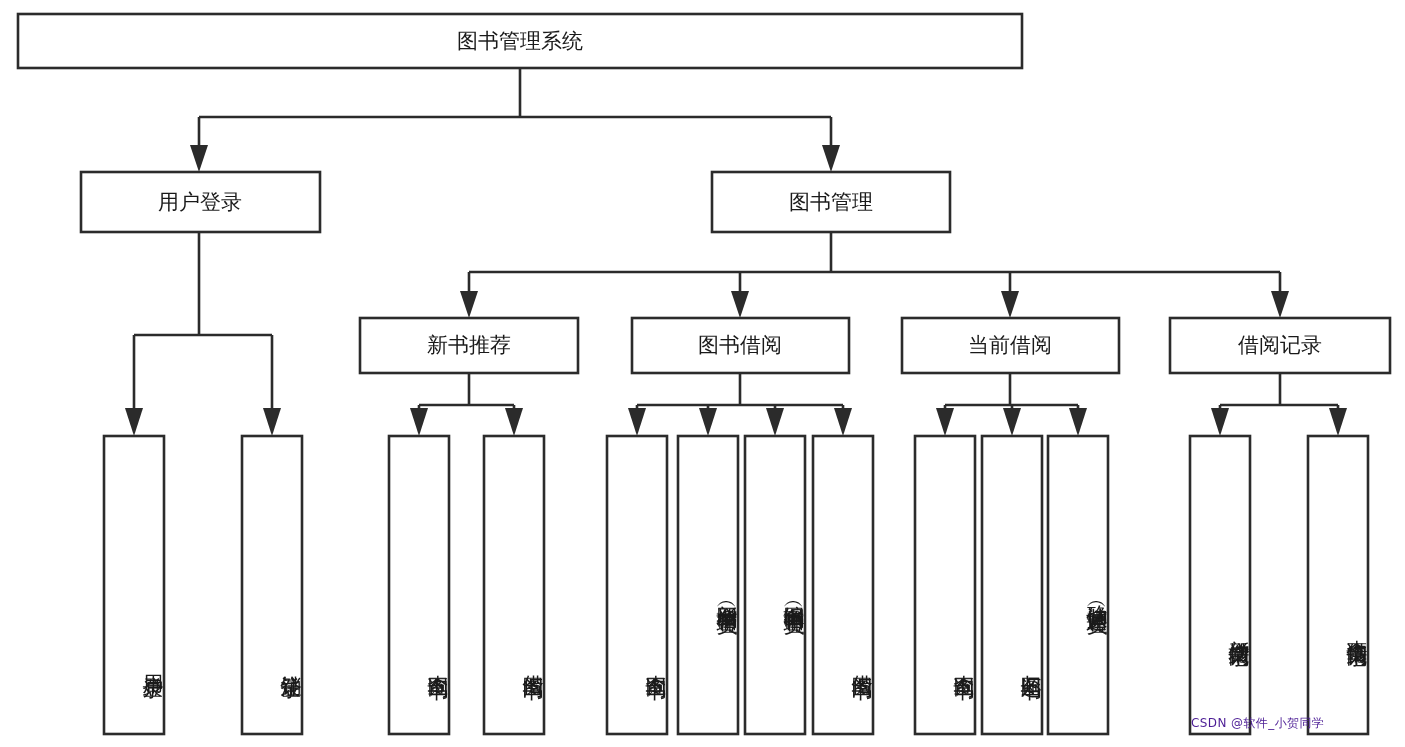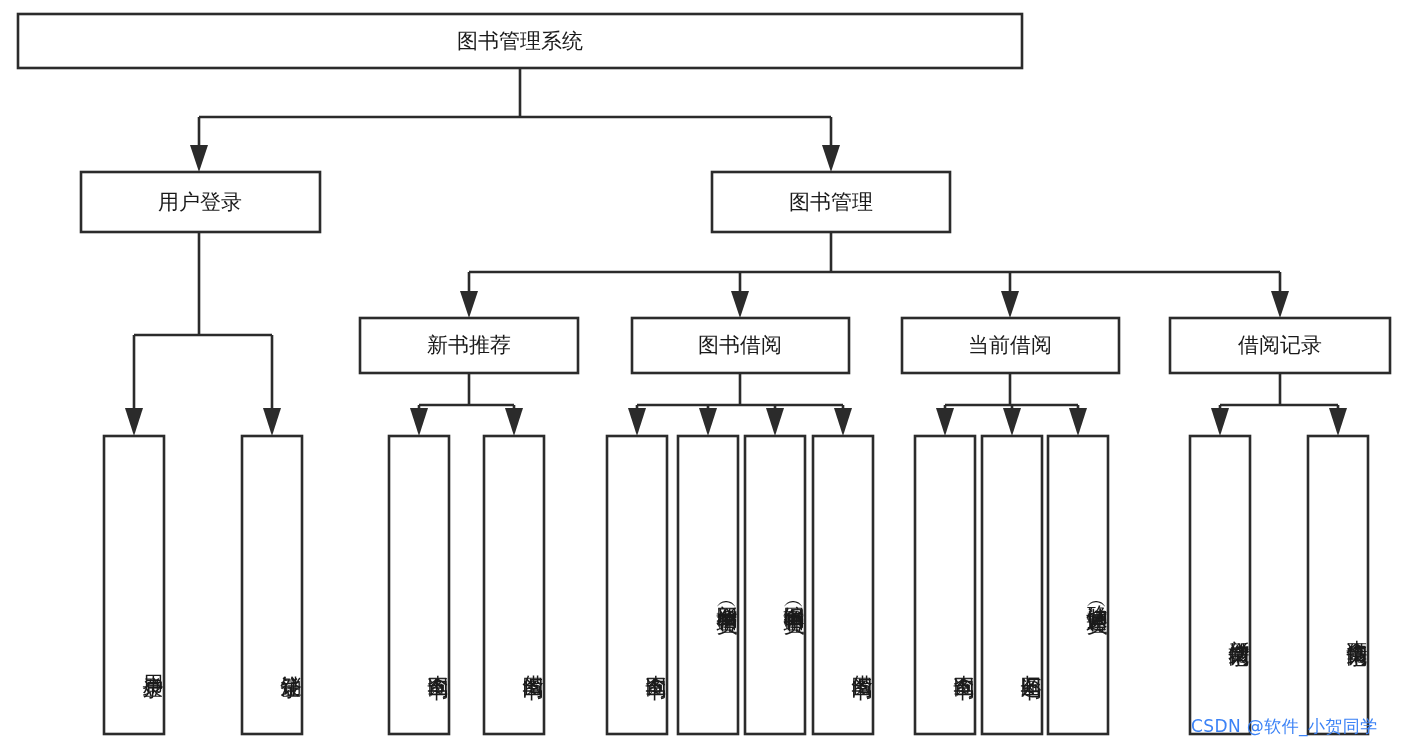--- a/index.html
+++ b/index.html
@@ -59,22 +59,22 @@
     text-align: center;
     display: flex;
     align-items: flex-start;
     justify-content: center;
     white-space: nowrap;
     pointer-events: none;
   }
   .watermark {
     position: absolute;
     font-family: "DejaVu Sans", "Liberation Sans", sans-serif;
-    font-size: 17px;
-    color: #3b82f6;
+    font-size: 12px;
+    color: #4c1d95;
     white-space: nowrap;
     letter-spacing: 0.4px;
   }
 </style>
 </head>
 <body>
 
 <div id="diagram-root">
 
   <svg class="diagram-canvas" viewBox="0 0 1405 747">

